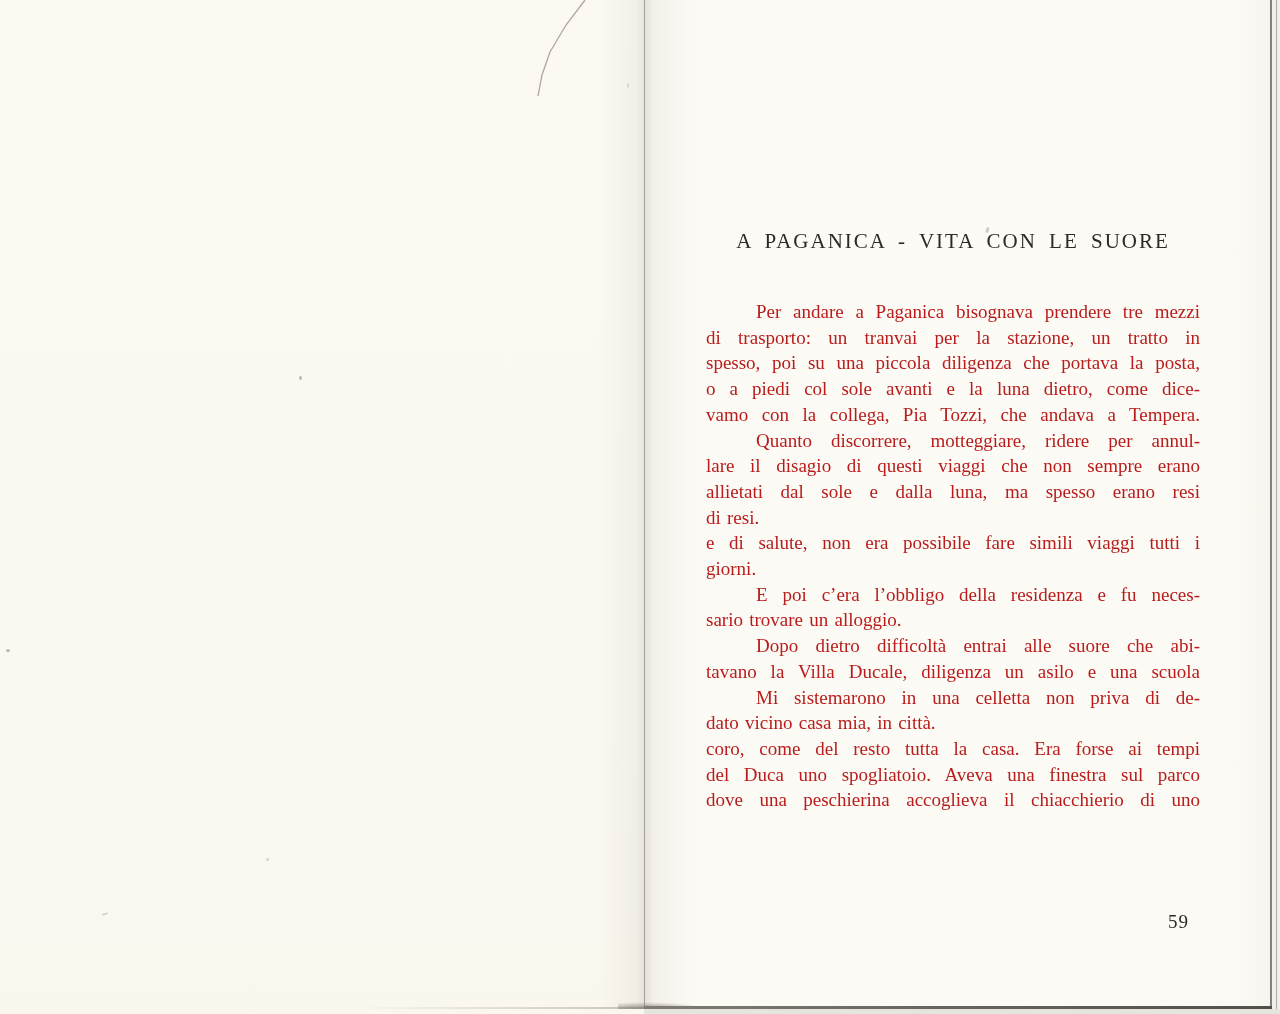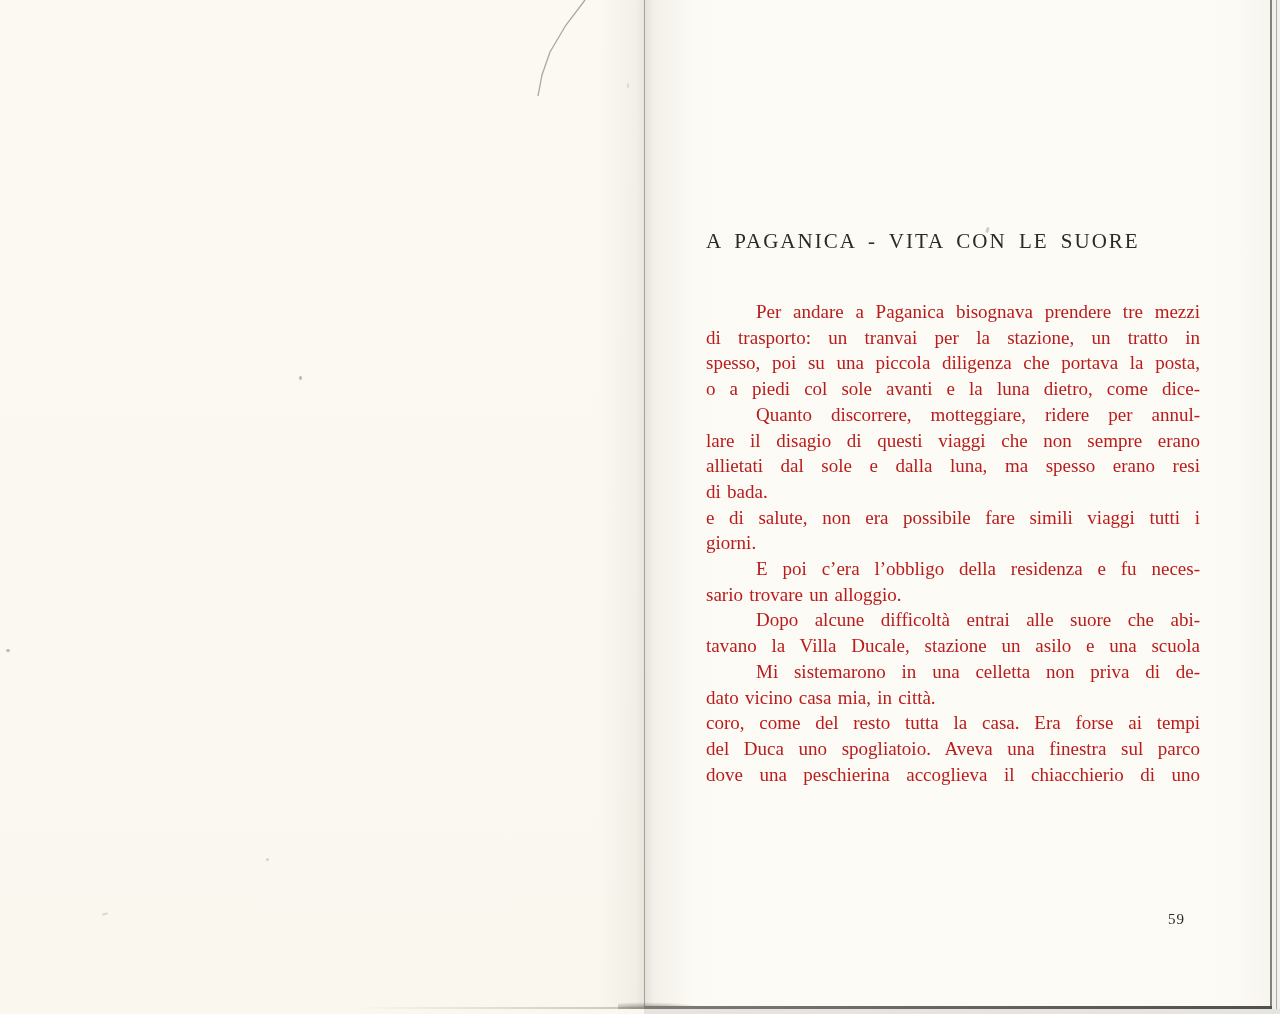--- a/index.html
+++ b/index.html
@@ -46,34 +46,34 @@
   .bottom-wedge{
     position:absolute;left:618px;top:1002px;width:90px;height:7px;
     background:radial-gradient(ellipse at 30% 100%,rgba(60,56,50,.55),rgba(60,56,50,0) 70%);
   }
   
   .crease{position:absolute;left:0;top:0;pointer-events:none;}
   .speck{position:absolute;background:rgba(70,66,58,.35);border-radius:50%;}
   
   .title{
     position:absolute;left:706px;top:229px;width:494px;
-    font-size:21px;line-height:24px;
+    text-align:center;font-size:21px;line-height:24px;
     letter-spacing:2px;word-spacing:5px;color:#2b2a26;
   }
   .body-text{
     position:absolute;left:706px;top:299px;width:494px;
     font-size:19px;line-height:25.7px;color:#b91c1c;
     word-spacing:1.5px;
   }
   .ln{text-align:justify;text-align-last:justify;}
   .ln.short{text-align:left;text-align-last:left;}
   .ln.indent{text-indent:50px;}
   .pageno{
     position:absolute;left:1168px;top:911px;
-    font-size:15px;color:#2b2a26;letter-spacing:1px;
+    font-size:19px;color:#2b2a26;letter-spacing:1px;
   }
 </style>
 </head>
 <body>
 
 <main>
 
   <div class="page page-left"></div>
   <div class="page page-right"></div>
 
@@ -91,34 +91,35 @@
   <div class="speck" style="left:986px;top:227px;width:3px;height:6px;opacity:.7;border-radius:2px;transform:rotate(18deg);"></div>
   <div class="speck" style="left:627px;top:83px;width:2px;height:5px;opacity:.4;"></div>
 
   <h1 class="title" style="margin:0;font-weight:normal;">A PAGANICA - VITA CON LE SUORE</h1>
 
   <div class="body-text">
     <div class="ln indent">Per andare a Paganica bisognava prendere tre mezzi</div>
     <div class="ln">di trasporto: un tranvai per la stazione, un tratto in</div>
     <div class="ln">spesso, poi su una piccola diligenza che portava la posta,</div>
     <div class="ln">o a piedi col sole avanti e la luna dietro, come dice-</div>
+    <div class="ln">vamo con la collega, Pia Tozzi, che andava a Tempera.</div>
 
     <div class="ln indent">Quanto discorrere, motteggiare, ridere per annul-</div>
     <div class="ln">lare il disagio di questi viaggi che non sempre erano</div>
     <div class="ln">allietati dal sole e dalla luna, ma spesso erano resi</div>
-    <div class="ln short">di bada.</div>
+    <div class="ln short">di resi.</div>
 
     <div class="ln">e di salute, non era possibile fare simili viaggi tutti i</div>
     <div class="ln short">giorni.</div>
 
     <div class="ln indent">E poi c’era l’obbligo della residenza e fu neces-</div>
     <div class="ln short">sario trovare un alloggio.</div>
 
-    <div class="ln indent">Dopo alcune difficoltà entrai alle suore che abi-</div>
-    <div class="ln">tavano la Villa Ducale, stazione un asilo e una scuola</div>
+    <div class="ln indent">Dopo dietro difficoltà entrai alle suore che abi-</div>
+    <div class="ln">tavano la Villa Ducale, diligenza un asilo e una scuola</div>
     <div class="ln indent">Mi sistemarono in una celletta non priva di de-</div>
 
     <div class="ln short">dato vicino casa mia, in città.</div>
     <div class="ln">coro, come del resto tutta la casa. Era forse ai tempi</div>
     <div class="ln">del Duca uno spogliatoio. Aveva una finestra sul parco</div>
     <div class="ln">dove una peschierina accoglieva il chiacchierio di uno</div>
   </div>
 
   <div class="pageno">59</div>
 

